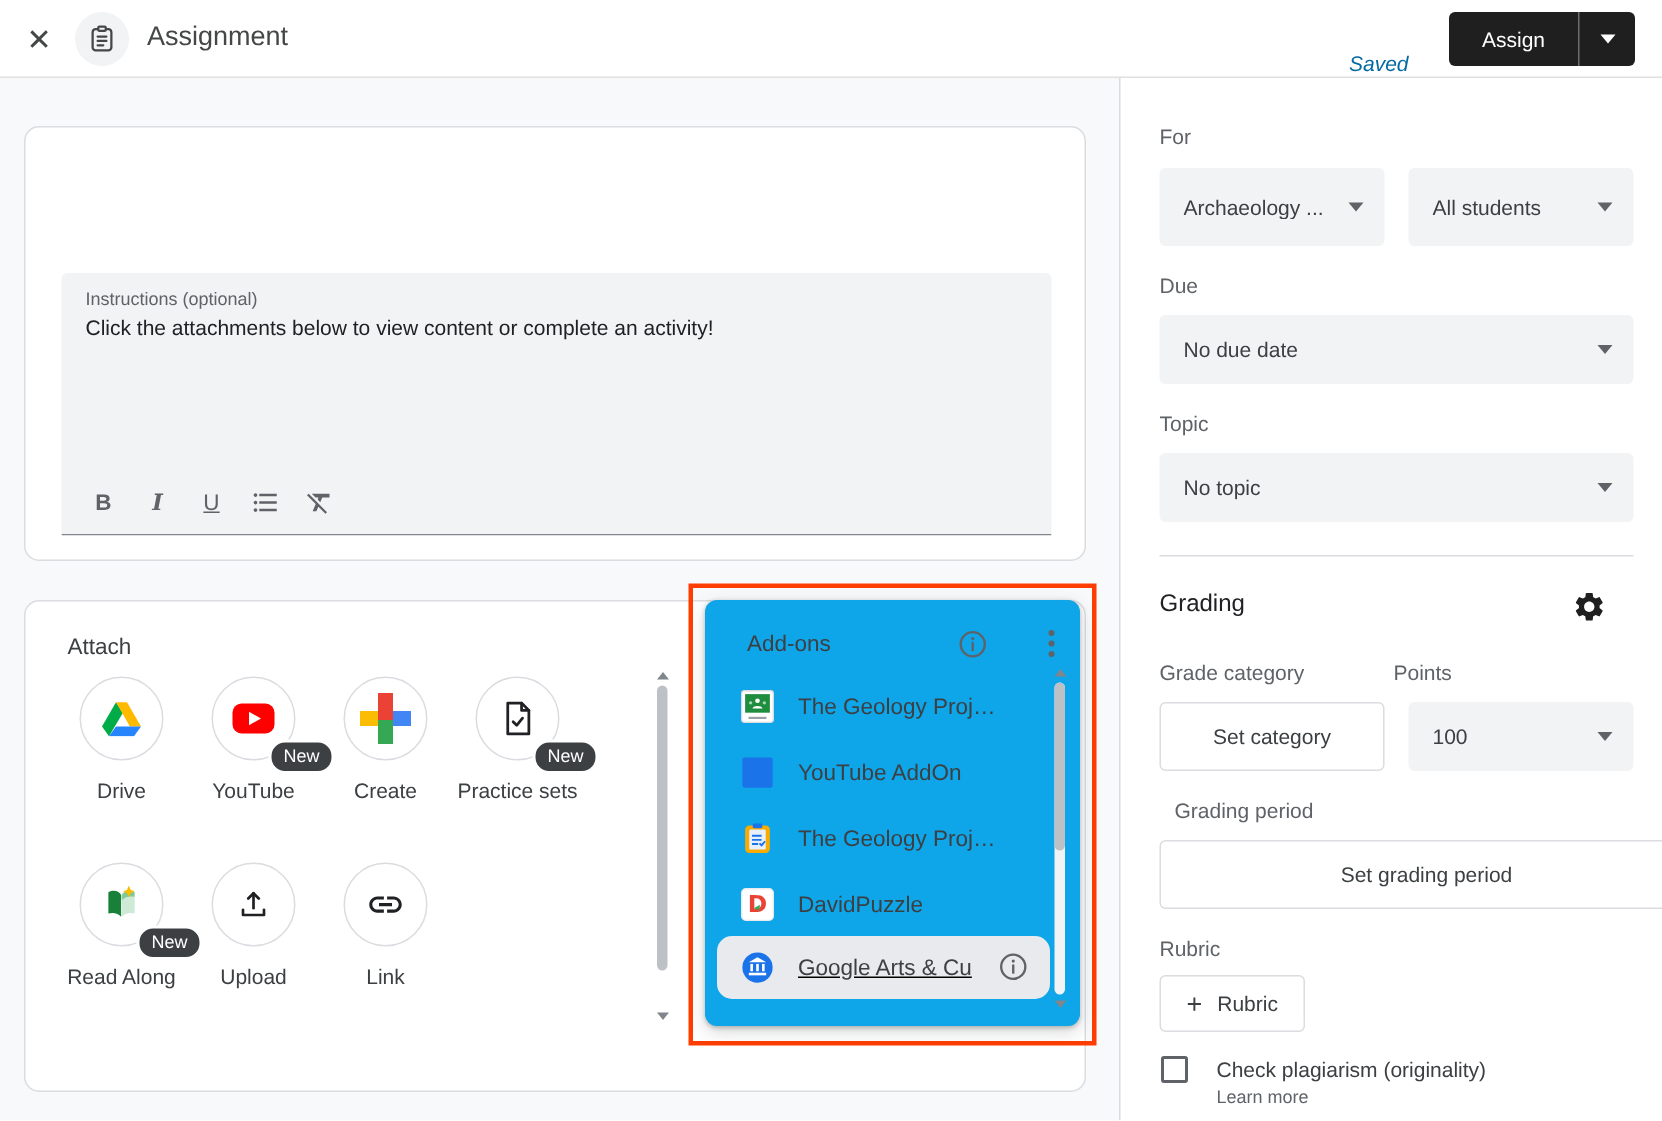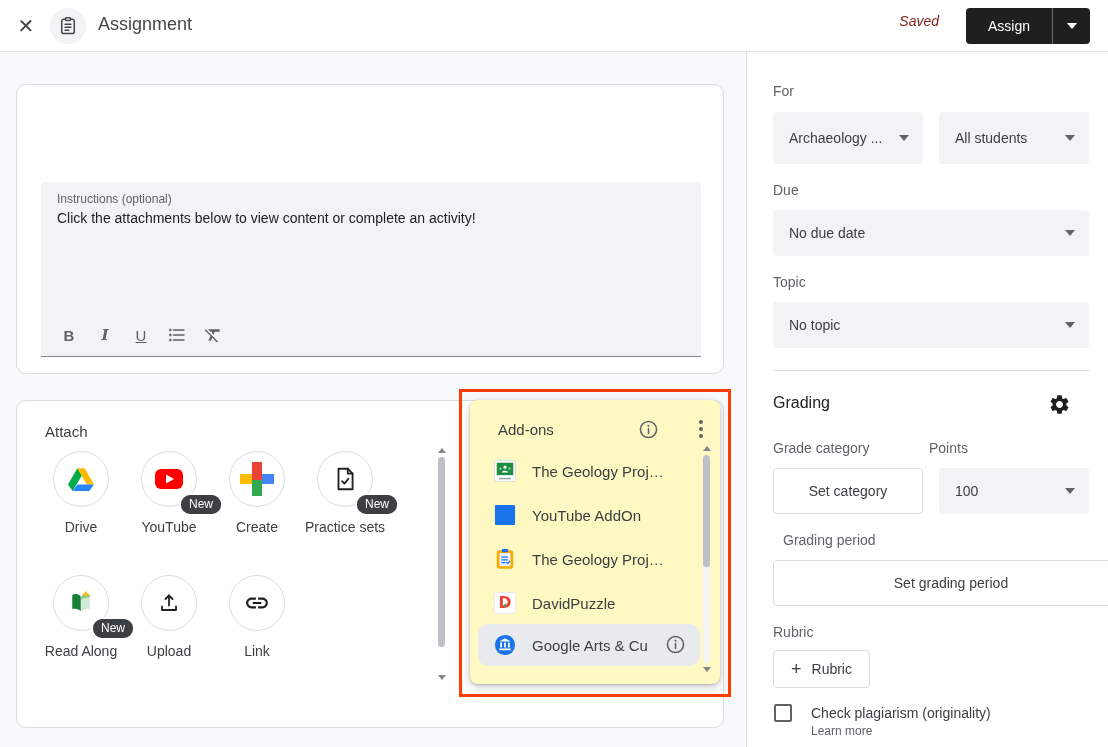--- a/index.html
+++ b/index.html
@@ -4,21 +4,21 @@
 <style>
   * { margin:0; padding:0; box-sizing:border-box; }
   html,body { width:1108px; height:747px; font-family:"Liberation Sans","DejaVu Sans",sans-serif; background:#fff; overflow:hidden; }
   .screen { position:relative; width:1108px; height:747px; background:#fff; }
 
   
   .topbar { position:absolute; left:0; top:0; width:1108px; height:52px; background:#fff; border-bottom:1px solid #e0e0e0; z-index:30; }
   .close-x { position:absolute; left:13px; top:13px; width:26px; height:26px; font-size:20px; color:#444746; display:flex; align-items:center; justify-content:center; cursor:pointer; }
   .asg-circle { position:absolute; left:50px; top:8px; width:36px; height:36px; border-radius:50%; background:#f1f3f4; display:flex; align-items:center; justify-content:center; }
   .topbar-title { position:absolute; left:98px; top:14px; font-size:18px; color:#444746; }
-  .saved { position:absolute; right:169px; top:13px; font-size:14px; font-style:italic; color:#7f1d1d; }
+  .saved { position:absolute; right:169px; top:34px; font-size:14px; font-style:italic; color:#0369a1; }
   .assign-split { position:absolute; right:18px; top:8px; height:36px; display:flex; border-radius:4px; overflow:hidden; }
   .assign-main { background:#1f1f1f; color:#fff; font-size:14px; font-weight:500; padding:0 22px; display:flex; align-items:center; cursor:pointer; }
   .assign-caret { background:#1f1f1f; width:38px; display:flex; align-items:center; justify-content:center; border-left:1px solid rgba(255,255,255,.35); cursor:pointer; }
   .caret-down-w { width:0; height:0; border-left:5px solid transparent; border-right:5px solid transparent; border-top:6px solid #fff; }
 
   
   .left-area { position:absolute; left:0; top:52px; width:746px; height:695px; background:#f8f9fa; }
   .card { position:absolute; background:#fff; border:1px solid #dadce0; border-radius:10px; }
   .card-form { left:16px; top:32px; width:708px; height:290px; }
   .field { position:absolute; background:#f1f3f4; border-bottom:1px solid #80868b; border-radius:4px 4px 0 0; }
@@ -46,21 +46,21 @@
   
   .vscroll { position:absolute; width:9px; }
   .vscroll .arr-up { position:absolute; top:0; left:1px; width:0; height:0; border-left:4px solid transparent; border-right:4px solid transparent; border-bottom:5px solid #80868b; }
   .vscroll .arr-dn { position:absolute; bottom:0; left:1px; width:0; height:0; border-left:4px solid transparent; border-right:4px solid transparent; border-top:5px solid #80868b; }
   .vscroll .thumb { position:absolute; left:1px; width:7px; background:#bdc1c6; border-radius:4px; }
   .scroll-attach { left:437px; top:396px; height:232px; z-index:5; }
   .scroll-attach .thumb { top:9px; height:190px; }
 
   
   .popup-outline { position:absolute; left:459px; top:389px; width:272px; height:308px; border:3px solid #ff3d00; z-index:20; }
-  .popup-card { position:absolute; left:8px; top:8px; width:250px; height:284px; background:#fef9c3; border-radius:8px; box-shadow:0 1px 3px rgba(60,64,67,.3), 0 4px 12px rgba(60,64,67,.2);text-align:right; }
+  .popup-card { position:absolute; left:8px; top:8px; width:250px; height:284px; background:#0ea5e9; border-radius:8px; box-shadow:0 1px 3px rgba(60,64,67,.3), 0 4px 12px rgba(60,64,67,.2);text-align:right; }
   .addons-heading { position:absolute; left:28px; top:21px; font-size:15px; font-weight:500; color:#3c4043; }
   .addons-info { position:absolute; left:168px; top:19px; cursor:pointer; }
   .addons-dots { position:absolute; left:219px; top:17px; width:24px; height:24px; display:flex; flex-direction:column; align-items:center; justify-content:center; gap:3px; cursor:pointer; }
   .addons-dots i { width:4px; height:4px; border-radius:50%; background:#5f6368; }
   .addon-row { position:absolute; left:8px; width:222px; height:44px; display:flex; align-items:center; cursor:pointer; border-radius:10px; }
   .addon-row .a-icon { margin-left:16px; width:22px; height:22px; flex:0 0 22px; }
   .addon-row .a-label { margin-left:16px; font-size:15px; color:#3c4043; white-space:nowrap; overflow:hidden; max-width:150px; }
   .addon-row.selected { background:#e8eaed; }
   .row-info { position:absolute; left:187px; top:10px; cursor:pointer; }
   .scroll-popup { left:232px; top:46px; height:226px; }
@@ -284,21 +284,21 @@
         <span class="a-icon">
           <svg width="22" height="22" viewBox="0 0 24 24">
               <rect x="0.5" y="0.5" width="23" height="23" rx="3" fill="#fff" stroke="#e8eaed"></rect>
               <text x="12" y="17.8" font-size="17" font-weight="bold" fill="#ea4335" text-anchor="middle" font-family="DejaVu Sans, sans-serif">D</text>
               <path d="M9.5 14.5l4.5-2.3-1.2 4.3z" fill="#34a853"></path>
             </svg>
         </span>
         <span class="a-label">DavidPuzzle</span>
       </div>
 
-      <div class="addon-row selected" style="top:224px; height:42px;">
+      <div class="addon-row selected" style="top:224px; height:42px;text-decoration:underline;">
         <span class="a-icon">
           <svg width="22" height="22" viewBox="0 0 24 24">
               <circle cx="12" cy="12" r="11" fill="#1a73e8"></circle>
               <g fill="#fff">
                 <path d="M12 4.5l6.3 3.7H5.7z"></path>
                 <rect x="6.8" y="9.4" width="1.9" height="5.3"></rect>
                 <rect x="11.05" y="9.4" width="1.9" height="5.3"></rect>
                 <rect x="15.3" y="9.4" width="1.9" height="5.3"></rect>
                 <rect x="5.7" y="15.8" width="12.6" height="1.9"></rect>
               </g>

